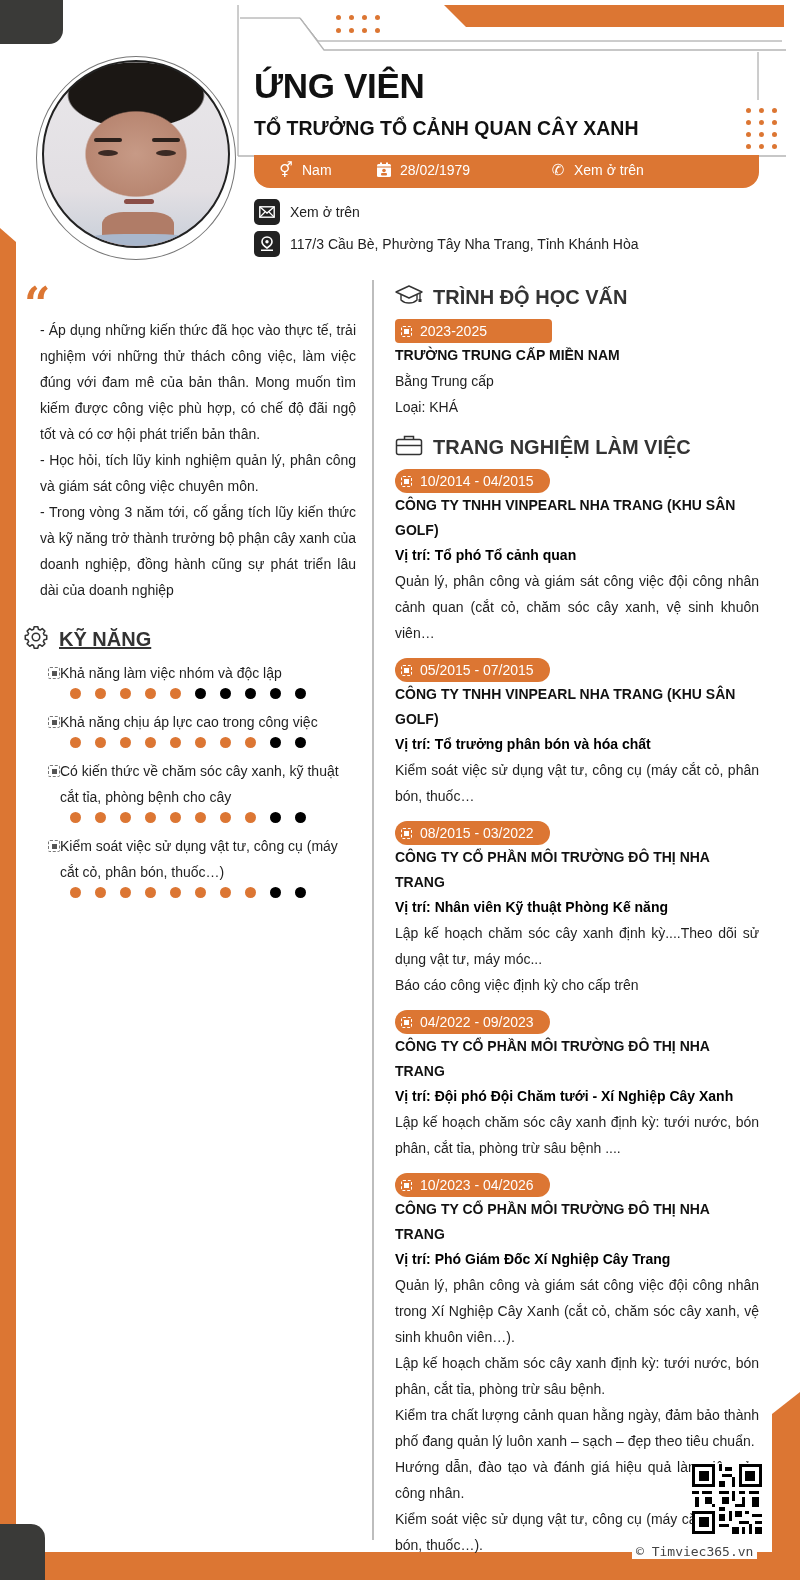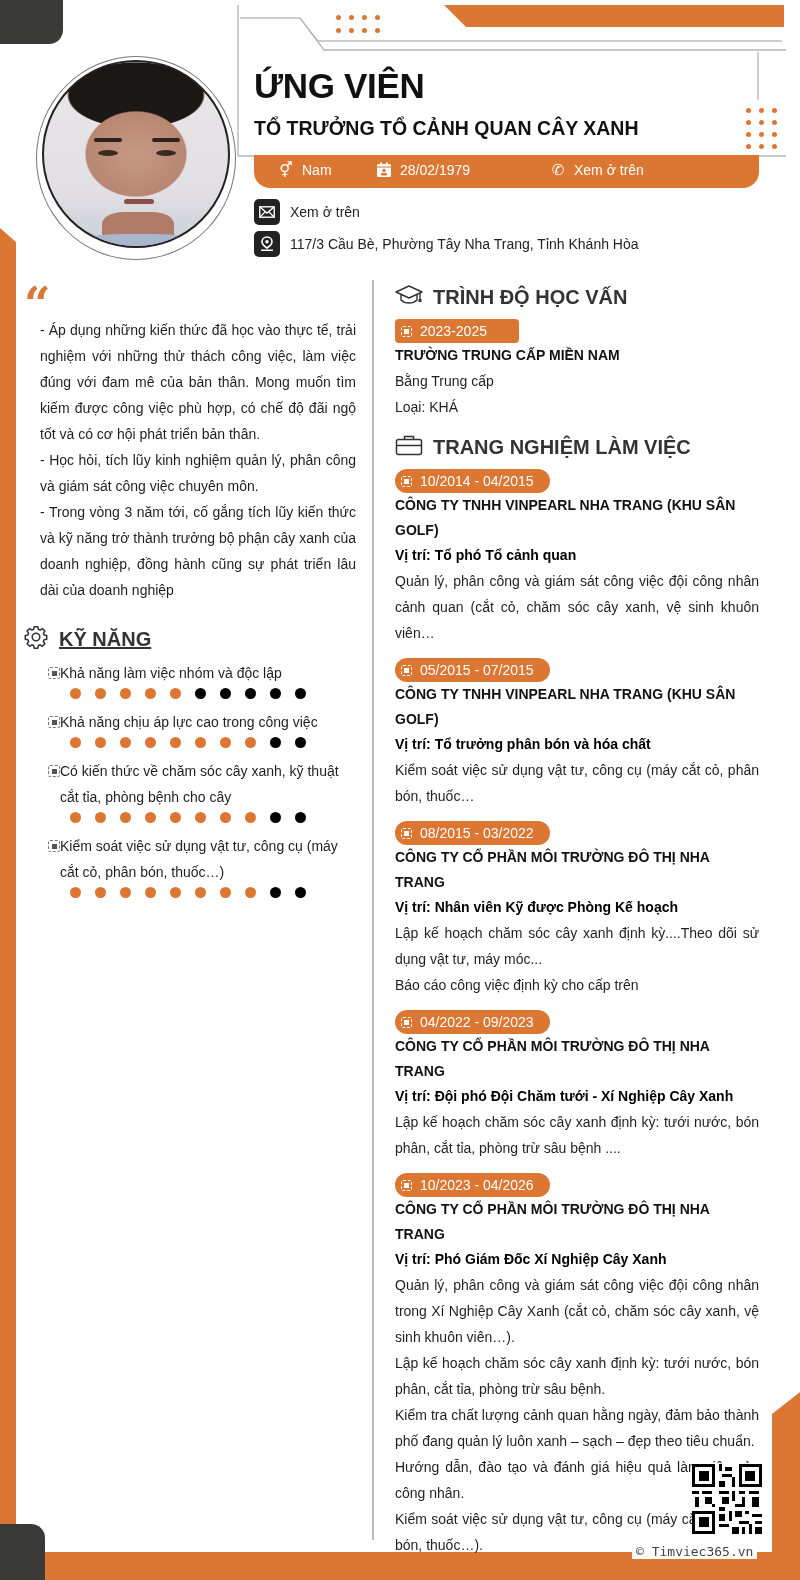--- a/index.html
+++ b/index.html
@@ -60,21 +60,21 @@
   .skill-label .bullet::after { content: ""; position: absolute; left: 3.5px; top: 3.5px; width: 5px; height: 5px; background: #555; }
   .skill-dots { display: flex; gap: 14px; margin-left: 22px; margin-top: 2px; }
   .skill-dots span { width: 11px; height: 11px; border-radius: 50%; background: #000; display: block; }
   .skill-dots span.on { background: #dc7633; }
 
   .divider-v { left: 372px; top: 280px; width: 2px; height: 1260px; background: #bdbdbd; }
 
   
   .right { left: 395px; top: 284px; width: 364px; }
   .right .section-title { margin-bottom: 8px; text-align: right; }
-  .date-pill { display: inline-flex; align-items: center; gap: 8px; width: 124px; height: 24px; background: #dc7633; color: #fff; border-radius: 4px; padding-left: 6px; font-size: 14px; }
+  .date-pill { display: inline-flex; align-items: center; gap: 8px; width: 157px; height: 24px; background: #dc7633; color: #fff; border-radius: 4px; padding-left: 6px; font-size: 14px; }
   .date-pill.wide { width: 155px; border-radius: 12px; }
   .date-pill .focus { width: 11px; height: 11px; position: relative; }
   .date-pill .focus::before { content: ""; position: absolute; inset: 0; border: 1.5px dashed #fff; border-radius: 2px; }
   .date-pill .focus::after { content: ""; position: absolute; left: 3px; top: 3px; width: 5px; height: 5px; background: #fff; }
   .org { font-weight: bold; font-size: 14px; line-height: 25px; color: #111; }
   .role { font-weight: bold; font-size: 14px; line-height: 25px; color: #000000; }
   .line { font-size: 14px; line-height: 26px; color: #1f1f1f; text-align: justify; }
   .edu-block { margin-bottom: 14px; }
   .exp-block { margin-bottom: 12px; }
 
@@ -332,42 +332,42 @@
     <div class="role">Vị trí: Tổ trưởng phân bón và hóa chất</div>
     <div class="line">Kiểm soát việc sử dụng vật tư, công cụ (máy cắt cỏ, phân bón, thuốc…</div>
   </div>
 
   <div class="exp-block">
     <div class="date-pill wide">
         <span class="focus"></span>
         <span>08/2015 - 03/2022</span>
       </div>
     <div class="org">CÔNG TY CỔ PHẦN MÔI TRƯỜNG ĐÔ THỊ NHA TRANG</div>
-    <div class="role">Vị trí: Nhân viên Kỹ được Phòng Kế hoạch</div>
+    <div class="role">Vị trí: Nhân viên Kỹ thuật Phòng Kế năng</div>
     <div class="line">Lập kế hoạch chăm sóc cây xanh định kỳ....Theo dõi sử dụng vật tư, máy móc...</div>
     <div class="line">Báo cáo công việc định kỳ cho cấp trên</div>
   </div>
 
   <div class="exp-block">
     <div class="date-pill wide">
         <span class="focus"></span>
         <span>04/2022 - 09/2023</span>
       </div>
     <div class="org">CÔNG TY CỔ PHẦN MÔI TRƯỜNG ĐÔ THỊ NHA TRANG</div>
     <div class="role">Vị trí: Đội phó Đội Chăm tưới - Xí Nghiệp Cây Xanh</div>
     <div class="line">Lập kế hoạch chăm sóc cây xanh định kỳ: tưới nước, bón phân, cắt tỉa, phòng trừ sâu bệnh ....</div>
   </div>
 
   <div class="exp-block">
     <div class="date-pill wide">
         <span class="focus"></span>
         <span>10/2023 - 04/2026</span>
       </div>
     <div class="org">CÔNG TY CỔ PHẦN MÔI TRƯỜNG ĐÔ THỊ NHA TRANG</div>
-    <div class="role">Vị trí: Phó Giám Đốc Xí Nghiệp Cây Xanh</div>
+    <div class="role">Vị trí: Phó Giám Đốc Xí Nghiệp Cây Trang</div>
     <div class="line"> Quản lý, phân công và giám sát công việc đội công nhân trong Xí Nghiệp Cây Xanh (cắt cỏ, chăm sóc cây xanh, vệ sinh khuôn viên…).</div>
     <div class="line">Lập kế hoạch chăm sóc cây xanh định kỳ: tưới nước, bón phân, cắt tỉa, phòng trừ sâu bệnh.</div>
     <div class="line">Kiểm tra chất lượng cảnh quan hằng ngày, đảm bảo thành phố đang quản lý luôn xanh – sạch – đẹp theo tiêu chuẩn.</div>
     <div class="line">Hướng dẫn, đào tạo và đánh giá hiệu quả làm việc của công nhân.</div>
     <div class="line">Kiểm soát việc sử dụng vật tư, công cụ (máy cắt cỏ, phân bón, thuốc…).</div>
     
     
   </div>
 </div>
 

